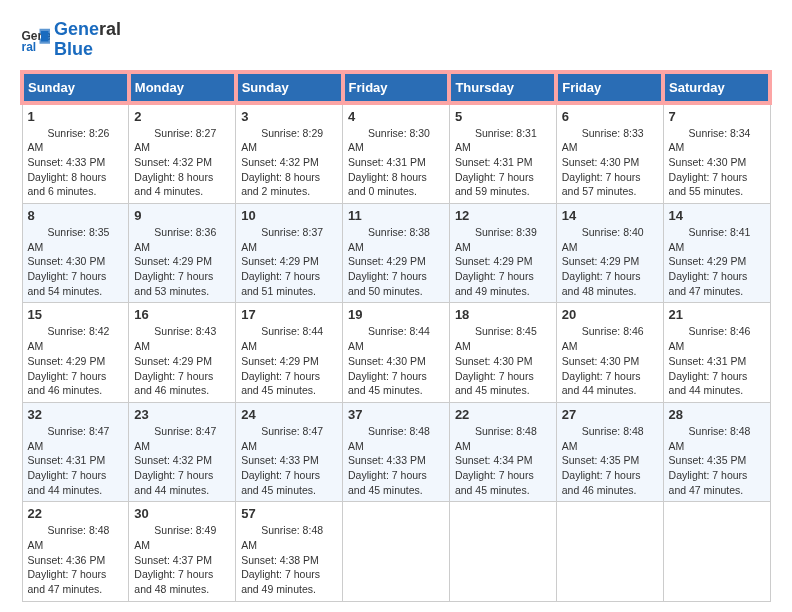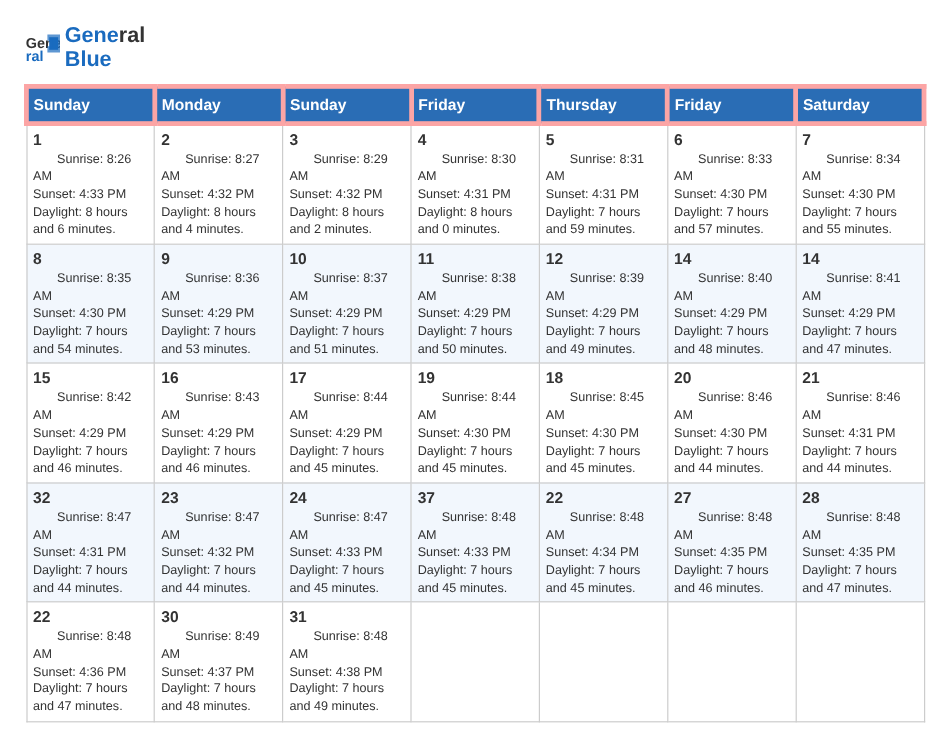--- a/index.html
+++ b/index.html
@@ -158,20 +158,20 @@
         <td><span class="day-number">23</span><span class="day-info">Sunrise: 8:47 AM<br>Sunset: 4:32 PM<br>Daylight: 7 hours and 44 minutes.</span></td>
         <td><span class="day-number">24</span><span class="day-info">Sunrise: 8:47 AM<br>Sunset: 4:33 PM<br>Daylight: 7 hours and 45 minutes.</span></td>
         <td><span class="day-number">37</span><span class="day-info">Sunrise: 8:48 AM<br>Sunset: 4:33 PM<br>Daylight: 7 hours and 45 minutes.</span></td>
         <td><span class="day-number">22</span><span class="day-info">Sunrise: 8:48 AM<br>Sunset: 4:34 PM<br>Daylight: 7 hours and 45 minutes.</span></td>
         <td><span class="day-number">27</span><span class="day-info">Sunrise: 8:48 AM<br>Sunset: 4:35 PM<br>Daylight: 7 hours and 46 minutes.</span></td>
         <td><span class="day-number">28</span><span class="day-info">Sunrise: 8:48 AM<br>Sunset: 4:35 PM<br>Daylight: 7 hours and 47 minutes.</span></td>
       </tr>
       <tr>
         <td><span class="day-number">22</span><span class="day-info">Sunrise: 8:48 AM<br>Sunset: 4:36 PM<br>Daylight: 7 hours and 47 minutes.</span></td>
         <td><span class="day-number">30</span><span class="day-info">Sunrise: 8:49 AM<br>Sunset: 4:37 PM<br>Daylight: 7 hours and 48 minutes.</span></td>
-        <td><span class="day-number">31</span><span class="day-info">Sunrise: 8:48 AM<br>Sunset: 4:38 PM<br>Daylight: 7 hours and 49 minutes.</span></td>
+        <td><span class="day-number">57</span><span class="day-info">Sunrise: 8:48 AM<br>Sunset: 4:38 PM<br>Daylight: 7 hours and 49 minutes.</span></td>
         <td class="empty-cell"></td>
         <td class="empty-cell"></td>
         <td class="empty-cell"></td>
         <td class="empty-cell"></td>
       </tr>
     </tbody>
 </table>
 
 </body></html>

